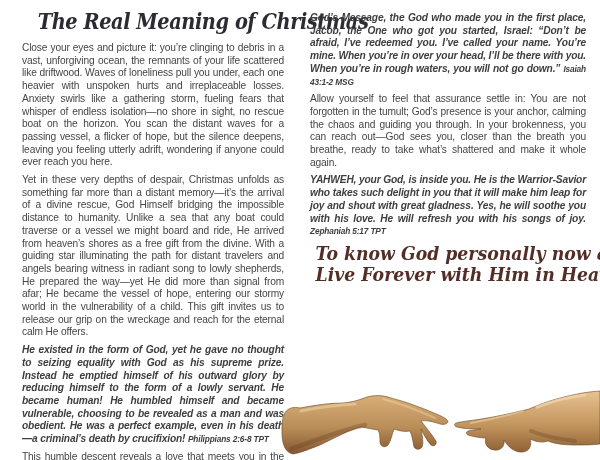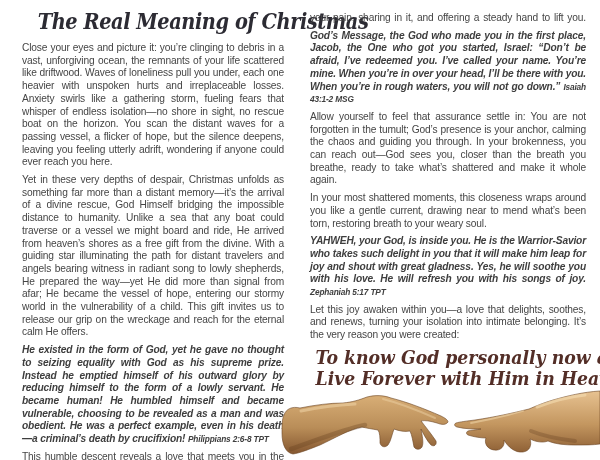--- a/index.html
+++ b/index.html
@@ -39,26 +39,23 @@
 
   <div class="col col-left">
     <h1 class="title">The Real Meaning of Christmas</h1>
     <p class="body">Close your eyes and picture it: you’re clinging to debris in a vast, unforgiving ocean, the remnants of your life scattered like driftwood. Waves of loneliness pull you under, each one heavier with unspoken hurts and irreplaceable losses. Anxiety swirls like a gathering storm, fueling fears that whisper of endless isolation—no shore in sight, no rescue boat on the horizon. You scan the distant waves for a passing vessel, a flicker of hope, but the silence deepens, leaving you feeling utterly adrift, wondering if anyone could ever reach you here.</p>
     <p class="body">Yet in these very depths of despair, Christmas unfolds as something far more than a distant memory—it’s the arrival of a divine rescue, God Himself bridging the impossible distance to humanity. Unlike a sea that any boat could traverse or a vessel we might board and ride, He arrived from heaven’s shores as a free gift from the divine. With a guiding star illuminating the path for distant travelers and angels bearing witness in radiant song to lowly shepherds, He prepared the way—yet He did more than signal from afar; He became the vessel of hope, entering our stormy world in the vulnerability of a child. This gift invites us to release our grip on the wreckage and reach for the eternal calm He offers.</p>
     <p class="scripture"><span>He existed in the form of God, yet he gave no thought to seizing equality with God as his supreme prize. Instead he emptied himself of his outward glory by reducing himself to the form of a lowly servant. He became human! He humbled himself and became vulnerable, choosing to be revealed as a man and was obedient. He was a perfect example, even in his death—a criminal’s death by crucifixion!</span> <span class="ref">Philippians 2:6-8 TPT</span></p>
     <p class="body cont">This humble descent reveals a love that meets you in the wreckage, not from afar, but right amid the waves—seeing</p>
   </div>
 
   <div class="col col-right">
-    <p class="body cont">your pain, sharing in it, and offering a steady hand to lift you.</p>
     <p class="scripture"><span>God’s Message, the God who made you in the first place, Jacob, the One who got you started, Israel: “Don’t be afraid, I’ve redeemed you. I’ve called your name. You’re mine. When you’re in over your head, I’ll be there with you. When you’re in rough waters, you will not go down.”</span> <span class="ref">Isaiah 43:1-2 MSG</span></p>
     <p class="body">Allow yourself to feel that assurance settle in: You are not forgotten in the tumult; God’s presence is your anchor, calming the chaos and guiding you through. In your brokenness, you can reach out—God sees you, closer than the breath you breathe, ready to take what’s shattered and make it whole again.</p>
-    <p class="body">In your most shattered moments, this closeness wraps around you like a gentle current, drawing near to mend what’s been torn, restoring breath to your weary soul.</p>
     <p class="scripture"><span>YAHWEH, your God, is inside you. He is the Warrior-Savior who takes such delight in you that it will make him leap for joy and shout with great gladness. Yes, he will soothe you with his love. He will refresh you with his songs of joy.</span> <span class="ref">Zephaniah 5:17 TPT</span></p>
-    <p class="body">Let this joy awaken within you—a love that delights, soothes, and renews, turning your isolation into intimate belonging. It’s the very reason you were created:</p>
     <div class="closing">
       <div>To know God personally now and to</div>
       <div>Live Forever with Him in Heaven!</div>
     </div>
   </div>
 
   <svg class="hands" viewBox="0 0 325 77" xmlns="http://www.w3.org/2000/svg" aria-hidden="true">
     <defs>
       <linearGradient id="skinA" x1="0" y1="0" x2="0" y2="1">
         <stop offset="0" stop-color="#d8ae76"></stop>

